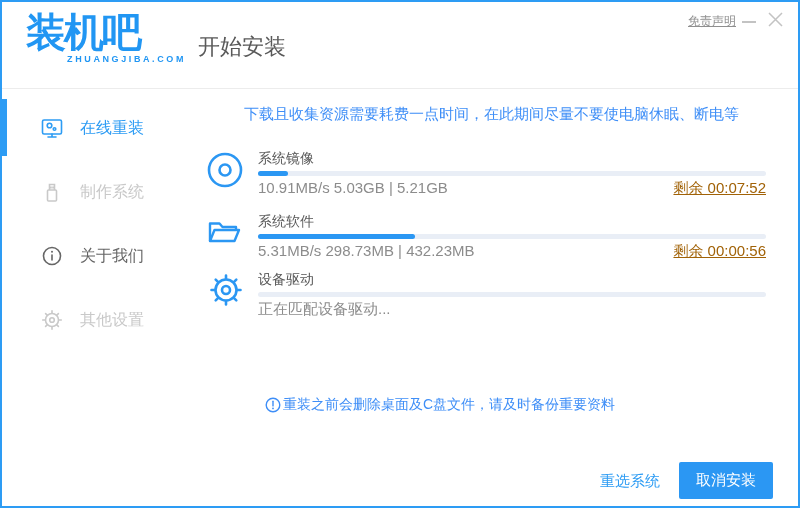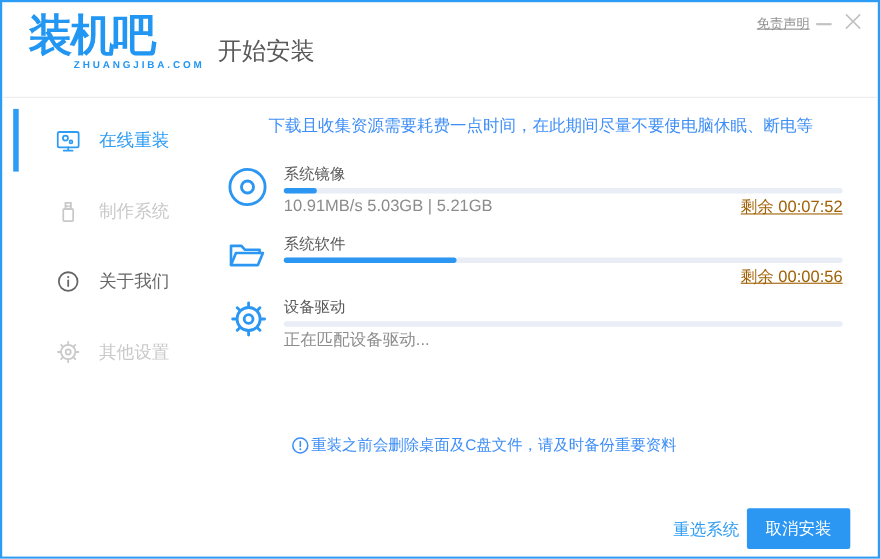--- a/index.html
+++ b/index.html
@@ -9,21 +9,21 @@
   .logo{position:absolute;left:24px;top:6px;width:160px;color:#2196f3;}
   .logo-cn{font-size:40px;font-weight:bold;letter-spacing:-2px;line-height:48px;}
   .logo-sub{font-size:9px;font-weight:bold;letter-spacing:2.6px;margin:-2px 0 0 36px;text-align:right;}
   .page-title{position:absolute;left:196px;top:30px;font-size:22px;color:#595959;}
   .disclaimer{position:absolute;right:62px;top:11px;font-size:12px;color:#8f8f8f;text-decoration:underline;cursor:pointer;}
   .win-min{position:absolute;right:42px;top:19px;width:14px;height:2px;background:#c3c3c3;cursor:pointer;}
   .win-close{position:absolute;right:14px;top:9px;width:17px;height:17px;cursor:pointer;}
   .hdr-divider{position:absolute;left:0;right:0;top:86px;height:1px;background:#ececec;}
 
   
-  .sidebar{position:absolute;left:0;top:94px;width:185px;margin-left:10px;}
+  .sidebar{position:absolute;left:0;top:94px;width:185px;}
   .side-item{position:relative;height:64px;display:flex;align-items:center;cursor:pointer;color:#c9c9c9;}
   .side-item .icon{position:absolute;left:38px;width:24px;height:24px;}
   .side-item .lbl{position:absolute;left:78px;font-size:16px;}
   .side-item.active{color:#2d9cf4;}
   .side-item.active::before{content:"";position:absolute;left:0;top:3px;width:5px;height:57px;background:#2d9cf4;}
   .side-item.about{color:#666;}
   svg{display:block;}
 
   
   .notice{position:absolute;left:185px;right:2px;top:103px;text-align:center;font-size:15px;color:#3e8ef7;}
@@ -34,21 +34,21 @@
   .task .t-fill{height:5px;background:#2b97f3;border-radius:3px;width:0;}
   .task .t-stats{position:absolute;left:71px;top:32px;font-size:15px;color:#8c8c8c;}
   .task .t-remaining{position:absolute;right:32px;top:32px;font-size:15px;color:#a16207;text-decoration:underline;}
   .task1{top:145px;} .task2{top:208px;} .task3{top:266px;}
   .task1 .t-icon{top:4px;} .task2 .t-icon{top:4px;} .task3 .t-icon{top:2px;}
 
   .warn{position:absolute;left:263px;top:394px;display:flex;align-items:center;gap:2px;color:#3e8ef7;}
   .warn .txt{font-size:14px;}
 
   
-  .reselect-btn{position:absolute;right:120px;top:469px;font-size:15px;color:#2d9cf4;cursor:pointer;background:none;border:none;font-family:inherit;}
+  .reselect-btn{position:absolute;right:132px;top:469px;font-size:15px;color:#2d9cf4;cursor:pointer;background:none;border:none;font-family:inherit;}
   .cancel-btn{position:absolute;right:25px;top:460px;width:94px;height:37px;background:#2b97f3;color:#fff;font-size:15px;border:none;border-radius:2px;cursor:pointer;font-family:inherit;}
 </style>
 </head>
 <body>
 
 <div class="app">
 
   <div class="logo">
     <div class="logo-cn">装机吧</div>
     <div class="logo-sub">ZHUANGJIBA.COM</div>
@@ -127,20 +127,21 @@
     <span class="t-icon">
       <svg width="36" height="36" viewBox="0 0 36 36" fill="none" stroke="#2b97f3" stroke-width="2.4" stroke-linejoin="round">
         <path d="M4 27V9.5h9.5l3 3.5H30v3.5"></path>
         <path d="M4 27l4.5-11H33L28.5 27z"></path>
       </svg>
     </span>
     <div class="t-name">系统软件</div>
     <div class="t-bar">
       <div class="t-fill" style="width: 31%;"></div>
     </div>
+    <div class="t-stats">5.31MB/s 298.73MB | 432.23MB</div>
     <div class="t-remaining">剩余 00:00:56</div>
   </div>
 
   <div class="task task3">
     <span class="t-icon">
       <svg width="40" height="40" viewBox="0 0 40 40" fill="none" stroke="#2b97f3" stroke-width="2.6" stroke-linecap="round">
         <circle cx="20" cy="20" r="10.5"></circle>
           <circle cx="20" cy="20" r="4"></circle>
         <path d="M31 20h3.5M27.8 27.8l2.5 2.5M20 31v3.5M12.2 27.8l-2.5 2.5M9 20H5.5M12.2 12.2L9.7 9.7M20 9V5.5M27.8 12.2l2.5-2.5"></path>
       </svg>

